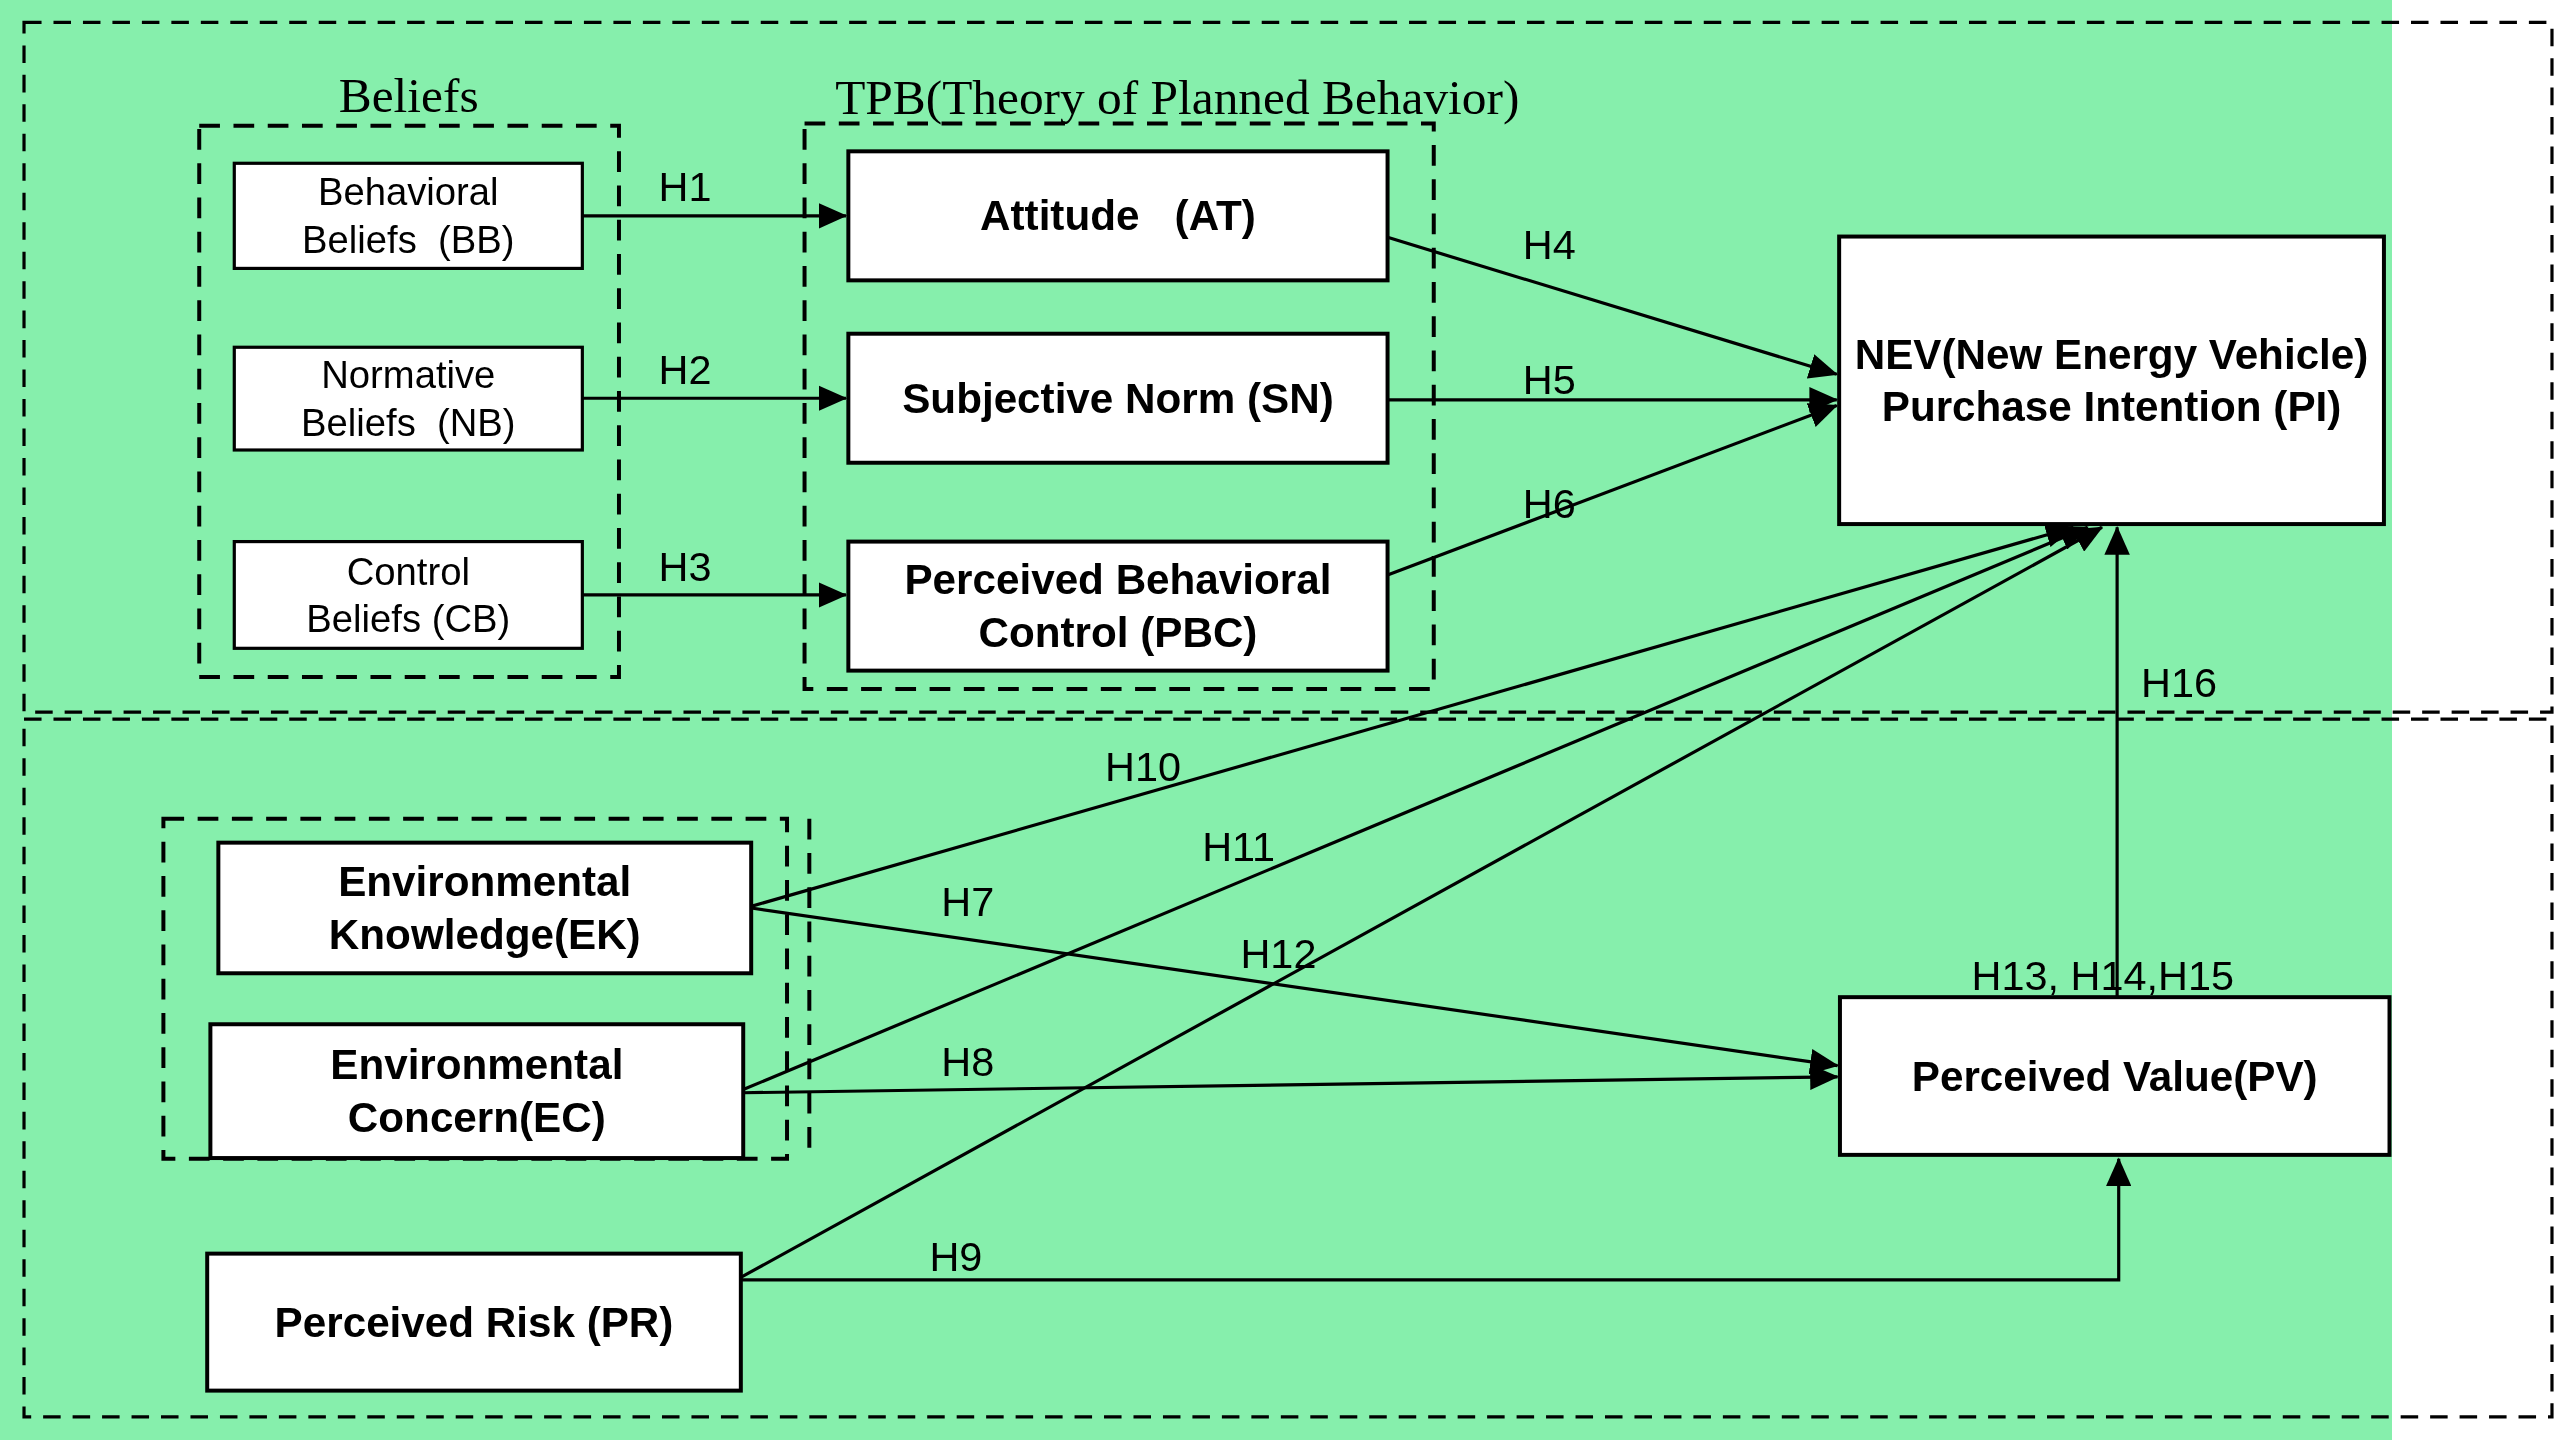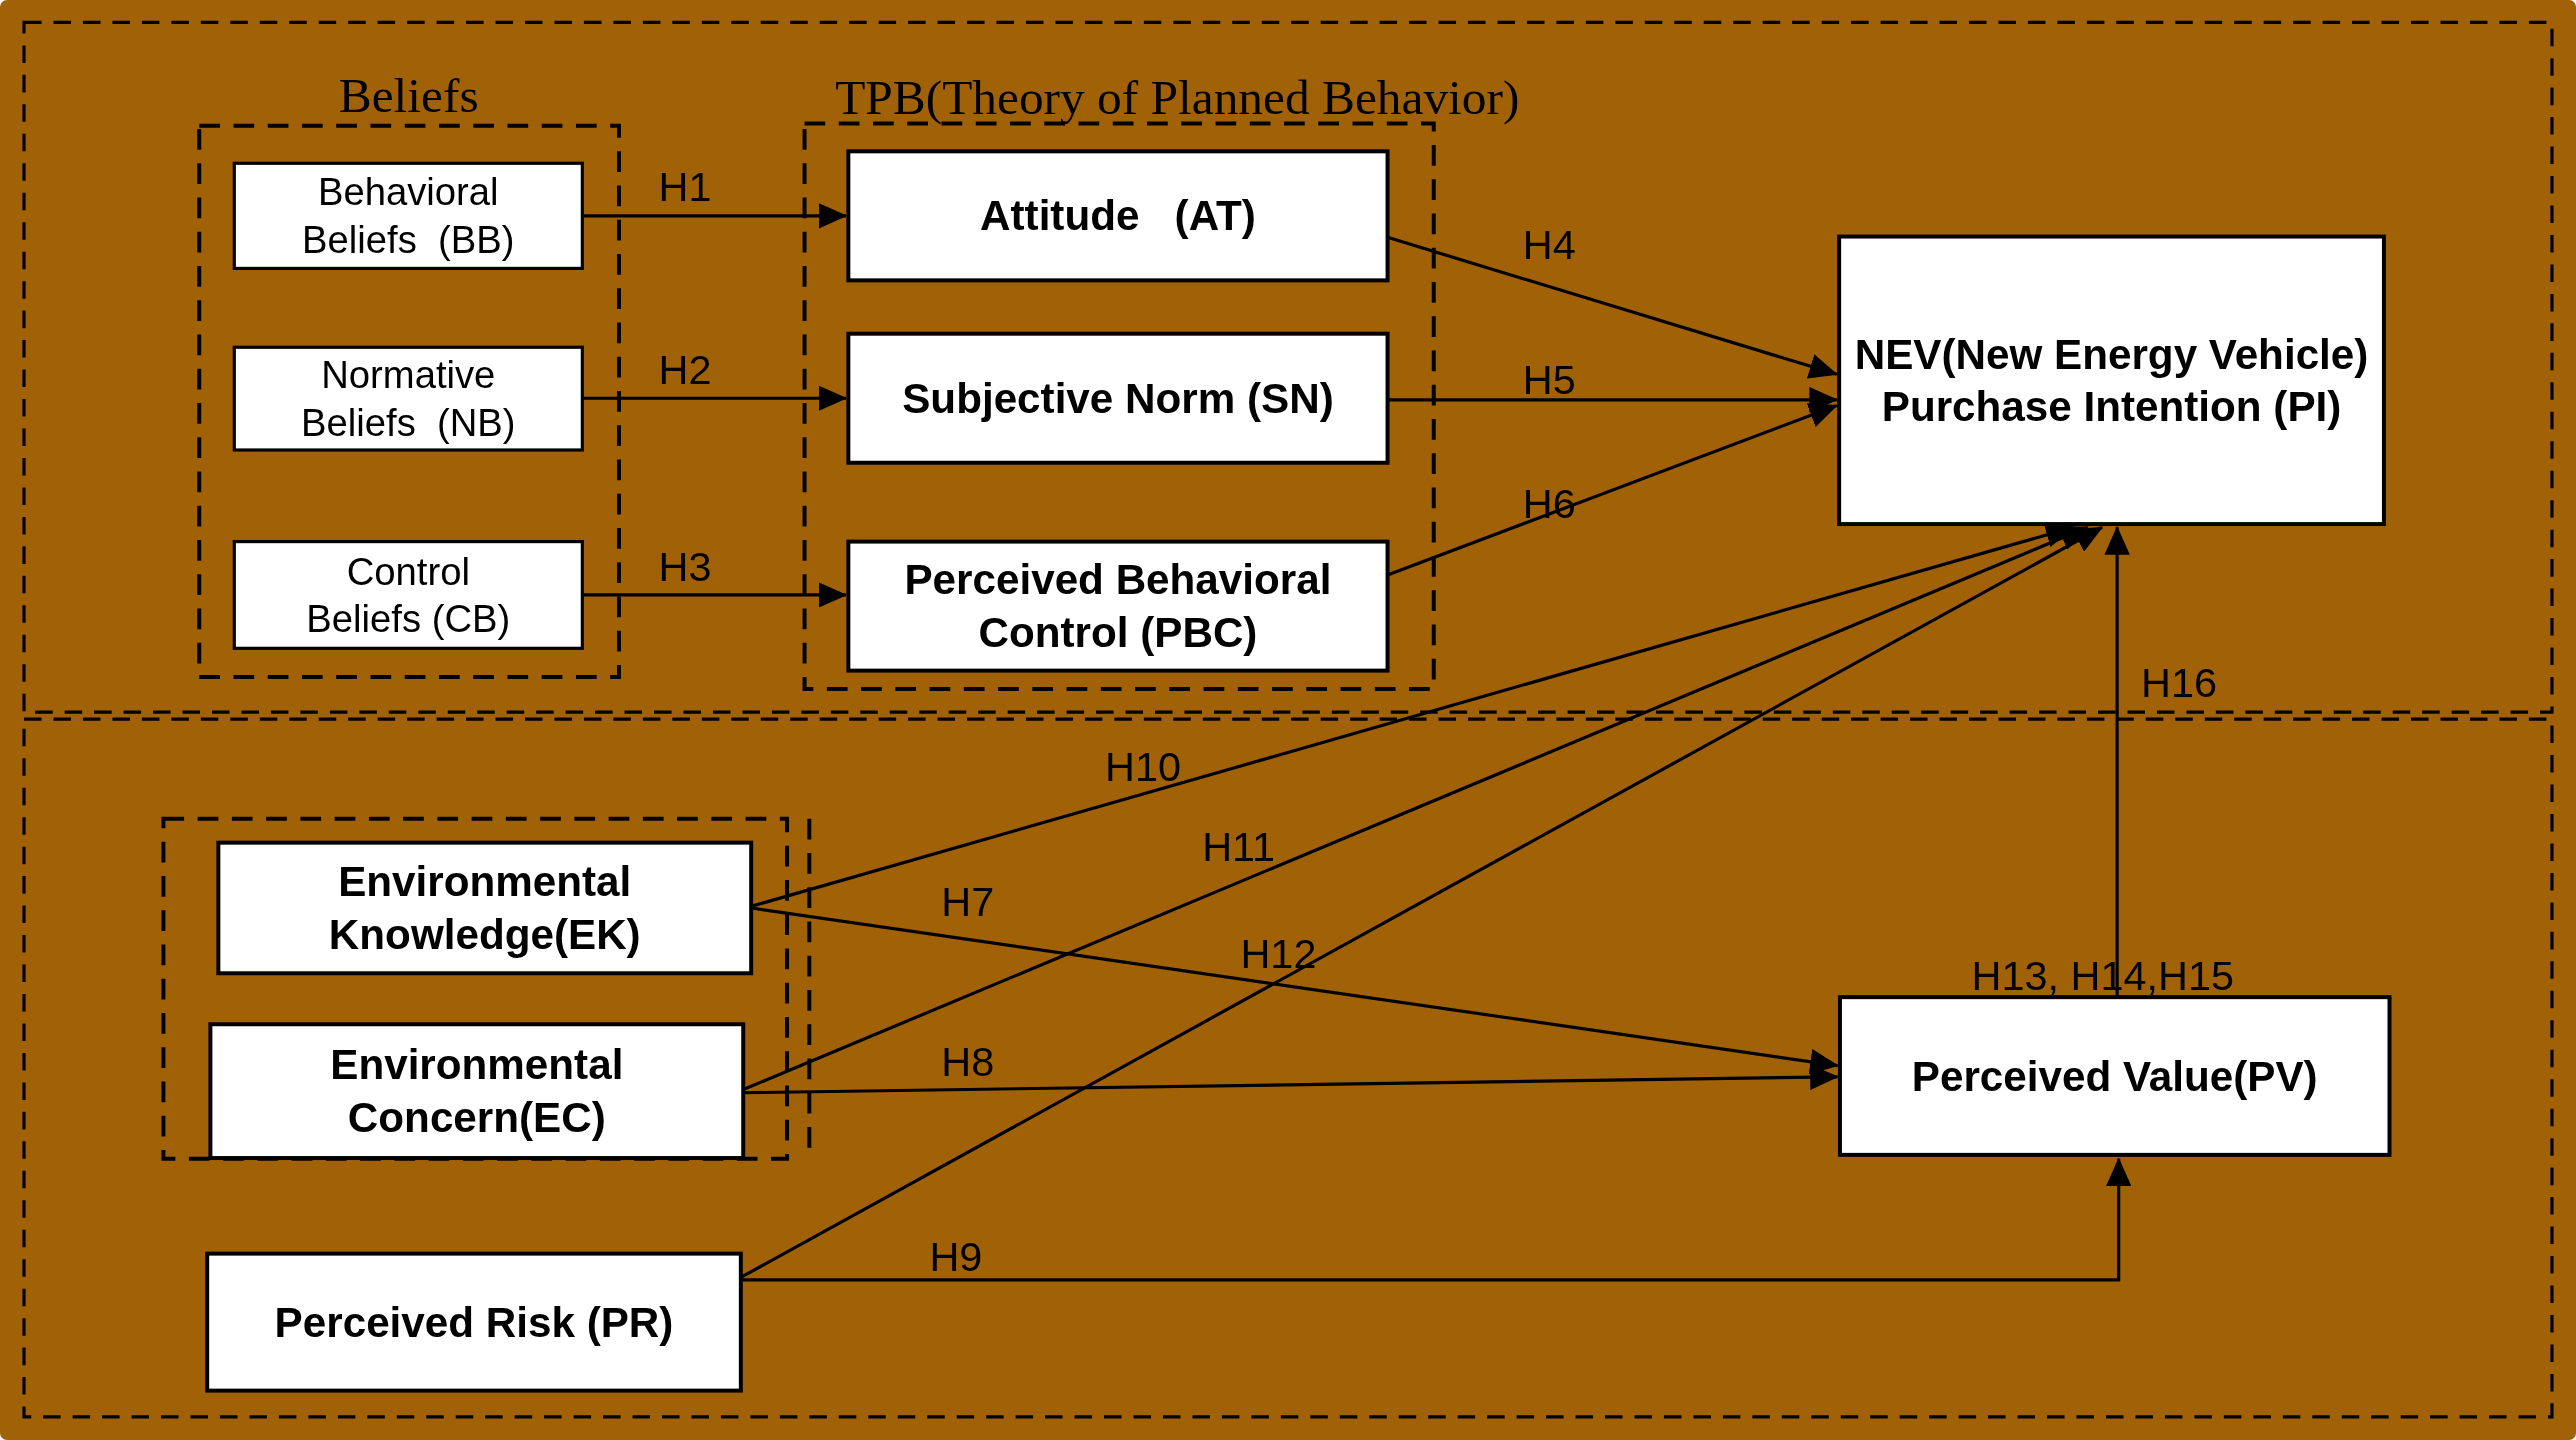--- a/index.html
+++ b/index.html
@@ -1,16 +1,16 @@
 <!DOCTYPE html>
 <html style="font-size:12.7px"><head>
 <meta charset="utf-8">
 <style>
   html, body { margin: 0; padding: 0; background: #ffffff; }
-  .canvas { width: 2576px; height: 1440px; background: #a16207; position: relative; border-radius: 7px; }
+  .canvas { width: 2392px; height: 1440px; background: #86efac; position: relative; }
   svg { display: block; }
   svg text { white-space: pre; }
   .frame      { fill: none; stroke: #000; stroke-width: 4; stroke-dasharray: 22 15; }
   .group      { fill: none; stroke: #000; stroke-width: 5; stroke-dasharray: 26 17; }
   .group-line { stroke: #000; stroke-width: 5; stroke-dasharray: 26 17; }
   .node-rect  { fill: #fff; stroke: #000; stroke-width: 5; }
   .node-rect.thin { stroke-width: 4; }
   .edge       { fill: none; stroke: #000; stroke-width: 4; marker-end: url(#arrowhead); }
   .title      { font-family: "Liberation Serif", serif; font-size: 62px; fill: #000; text-anchor: middle; }
   .node-label { font-family: "Liberation Sans", sans-serif; font-size: 53px; font-weight: bold; fill: #000; text-anchor: middle; }

